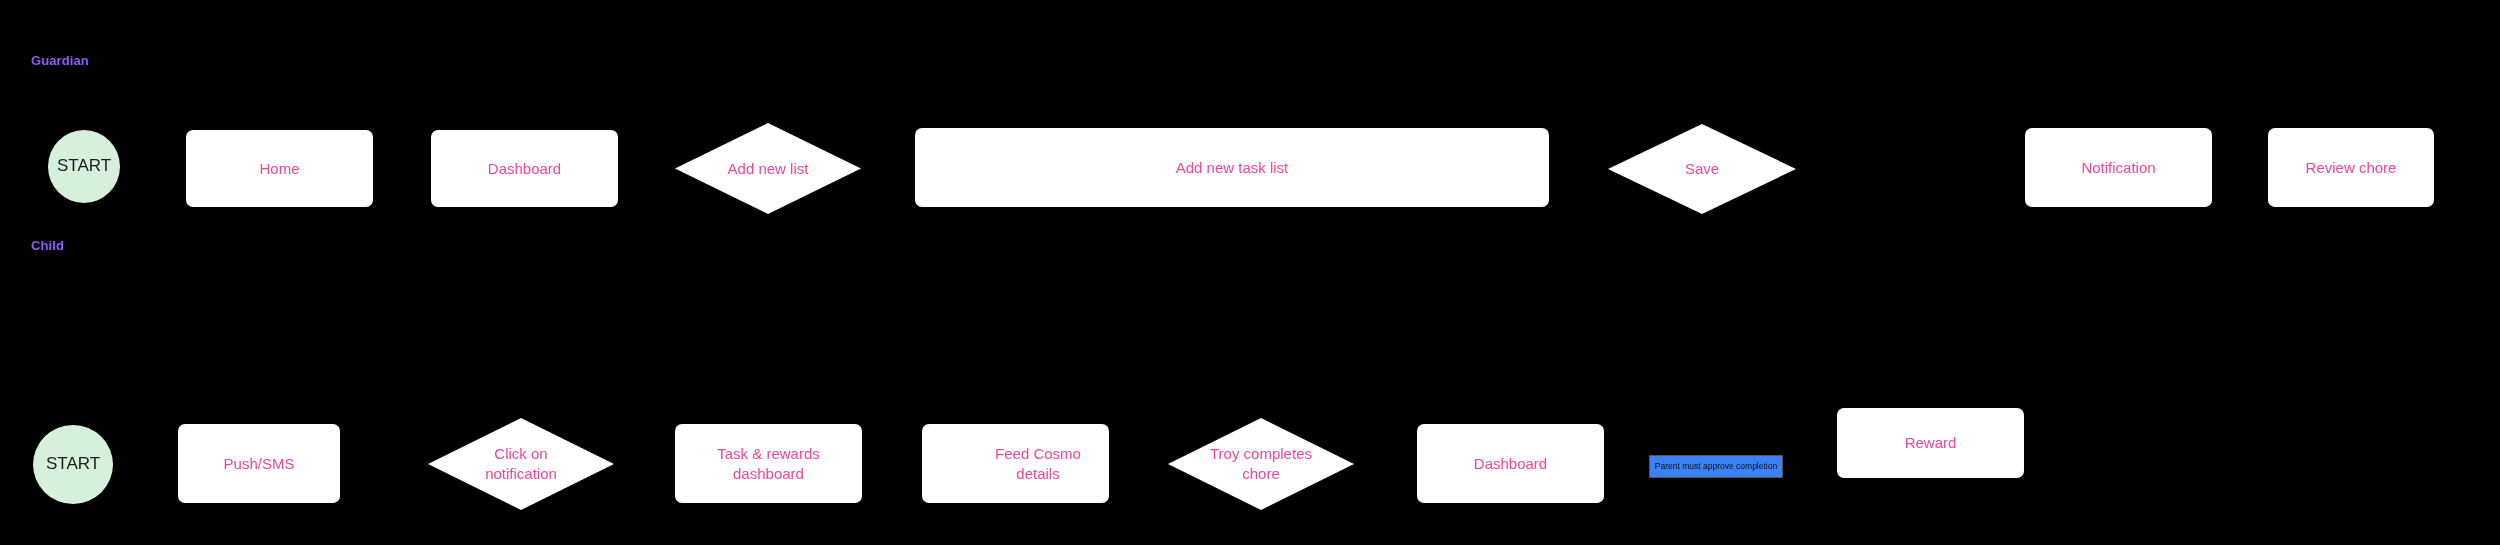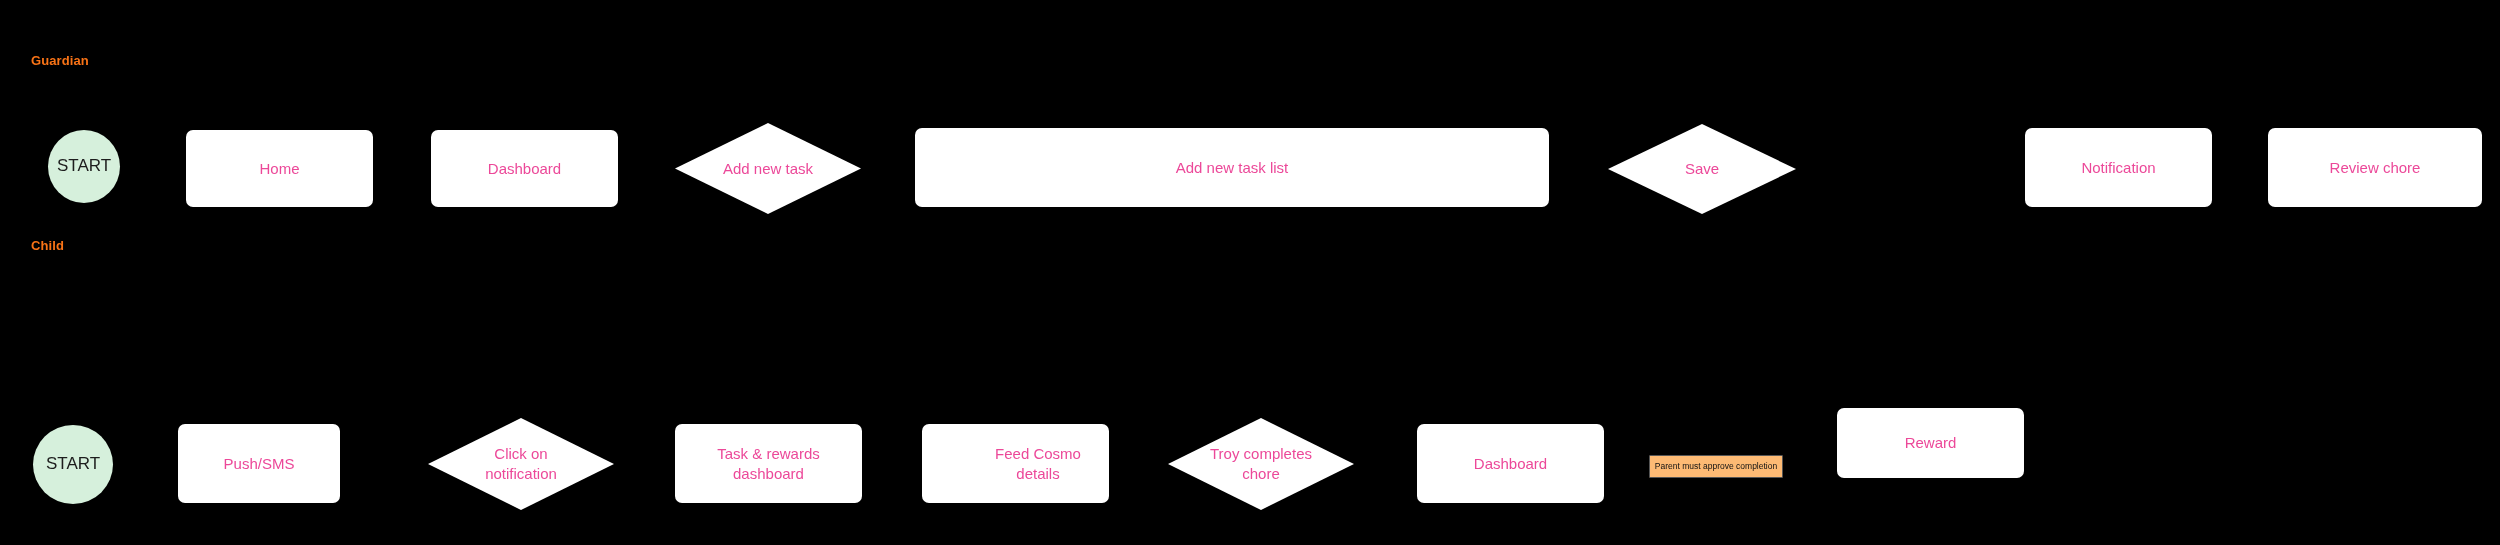--- a/index.html
+++ b/index.html
@@ -21,21 +21,21 @@
     top: 0;
     width: 2500px;
     height: 545px;
     background: #000000;
   }
   .lane-label {
     position: absolute;
     font-family: "Liberation Sans", sans-serif;
     font-size: 13px;
     font-weight: 700;
-    color: #f97316;
+    color: #8b5cf6;
     letter-spacing: 0.1px;
     white-space: nowrap;
   }
   .node {
     position: absolute;
     box-sizing: border-box;
     display: flex;
     align-items: center;
     justify-content: center;
     text-align: center;
@@ -78,21 +78,21 @@
     background: #ffffff;
     clip-path: polygon(50% 0%, 100% 50%, 50% 100%, 0% 50%);
   }
   .shape-decision .node-label {
     position: relative;
     z-index: 2;
     font-size: 15px;
   }
   
   .shape-note {
-    background: #fdba74;
+    background: #3b82f6;
     border: 1px solid #555555;
     border-radius: 1px;
   }
   .shape-note .node-label {
     font-size: 8.5px;
     padding: 0 4px;
     color: #111111;
   }
 </style>
 </head>
@@ -108,33 +108,33 @@
         <div class="node-label">START</div>
       </div>
       <div class="node shape-process" style="left: 186px; top: 130px; width: 187px; height: 77px;">
         <div class="node-label">Home</div>
       </div>
       <div class="node shape-process" style="left: 431px; top: 130px; width: 187px; height: 77px;">
         <div class="node-label">Dashboard</div>
       </div>
       <div class="node shape-decision" style="left: 675px; top: 123px; width: 186px; height: 91px;">
         <div class="diamond-fill"></div>
-        <div class="node-label">Add new task</div>
+        <div class="node-label">Add new list</div>
       </div>
       <div class="node shape-process" style="left: 915px; top: 128px; width: 634px; height: 79px; align-items: center;">
         <div class="node-label">Add new task list</div>
       </div>
       <div class="node shape-decision" style="left: 1608px; top: 124px; width: 188px; height: 90px; align-items: center;">
         <div class="diamond-fill"></div>
         <div class="node-label">Save</div>
       </div>
       <div class="node shape-process" style="left: 2025px; top: 128px; width: 187px; height: 79px;">
         <div class="node-label">Notification</div>
       </div>
-      <div class="node shape-process" style="left: 2268px; top: 128px; width: 214px; height: 79px;">
+      <div class="node shape-process" style="left: 2268px; top: 128px; width: 166px; height: 79px;">
         <div class="node-label">Review chore</div>
       </div>
       <div class="node shape-circle" style="left: 33px; top: 425px; width: 80px; height: 79px;">
         <div class="node-label">START</div>
       </div>
       <div class="node shape-process" style="left: 178px; top: 424px; width: 162px; height: 79px;">
         <div class="node-label">Push/SMS</div>
       </div>
       <div class="node shape-decision" style="left: 428px; top: 418px; width: 186px; height: 92px;">
         <div class="diamond-fill"></div>

